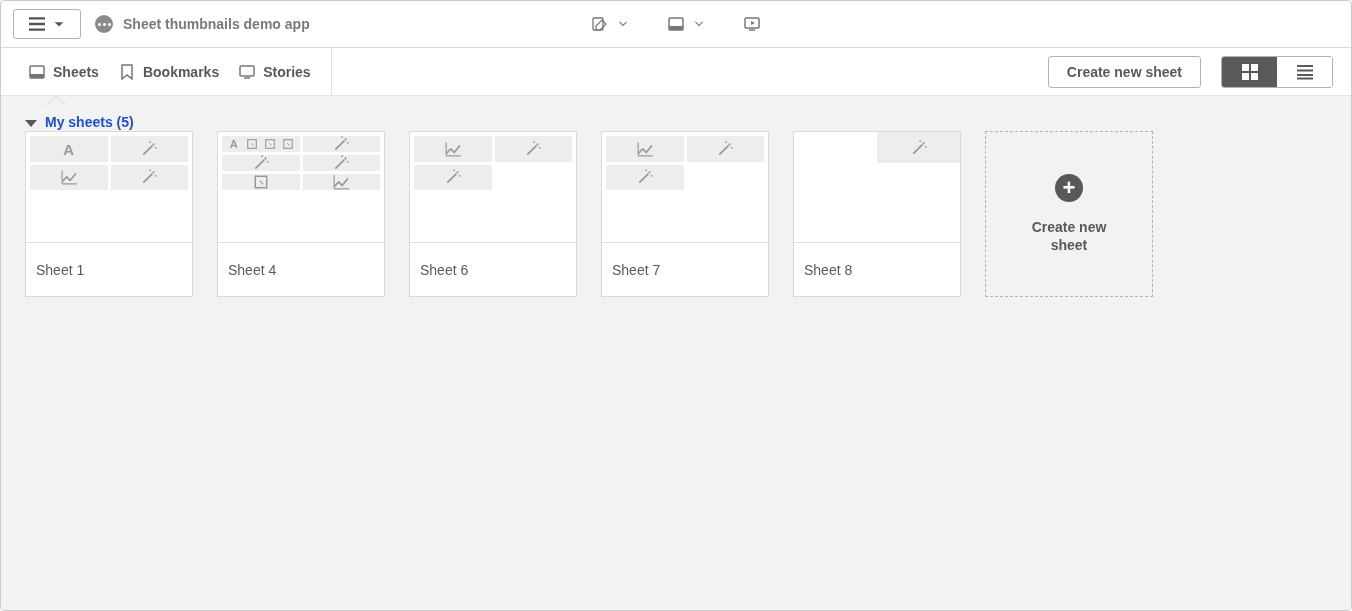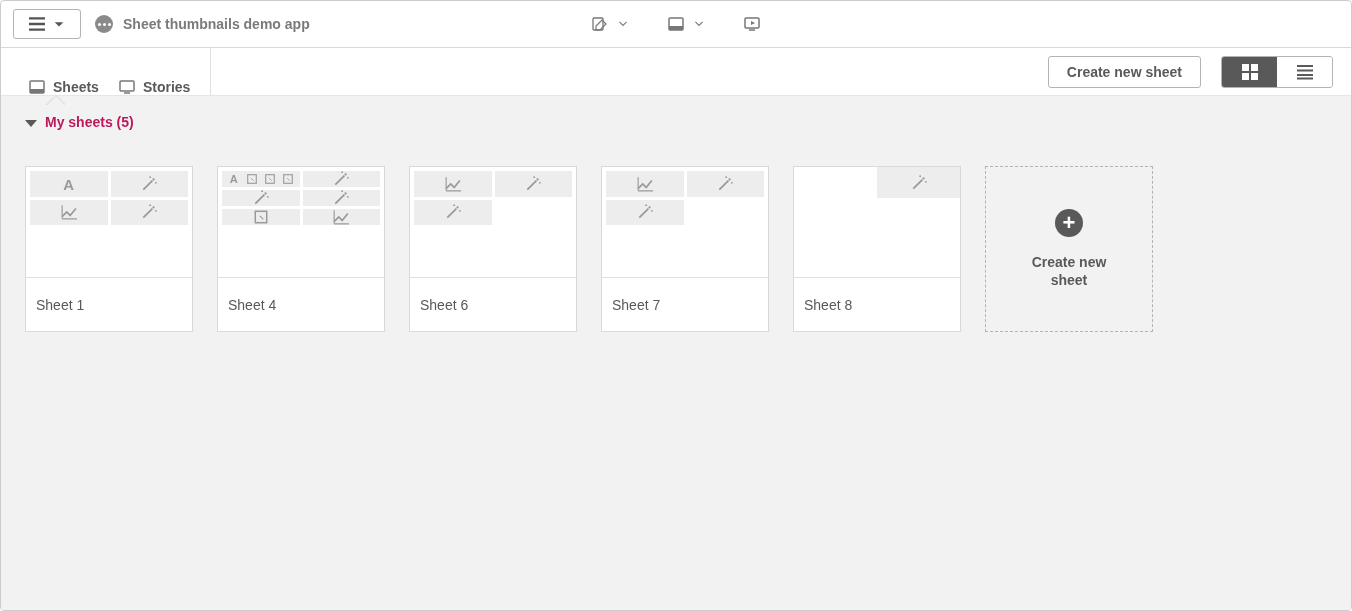--- a/index.html
+++ b/index.html
@@ -88,21 +88,21 @@
     height: 48px;
     border-bottom: 1px solid #e6e6e6;
     display: flex;
     align-items: center;
     padding: 0 18px;
     flex-shrink: 0;
     position: relative;
   }
   .subnav-left {
     display: flex;
-    align-items: flex-end;
+    align-items: center;
     height: 100%;
   }
   .tab {
     display: flex;
     align-items: center;
     gap: 8px;
     padding: 0 10px;
     cursor: pointer;
     color: #595959;
     font-weight: 600;
@@ -176,23 +176,23 @@
     flex: 1;
     background: #f2f2f2;
     padding: 18px 24px;
     overflow: auto;
   }
   .section-header {
     display: flex;
     align-items: center;
     gap: 8px;
     font-weight: 700;
-    color: #be185d;
-    cursor: pointer;
-    margin-bottom: 36px;
+    color: #1d4ed8;
+    cursor: pointer;
+    margin-bottom: 1px;
     text-align: center;
   }
   .triangle-right {
     width: 0; height: 0;
     border-left: 6px solid transparent;
     border-right: 6px solid transparent;
     border-top: 7px solid #595959;
     transform: translateY(1px);
   }
 
@@ -387,20 +387,26 @@
   </div>
 </div>
 
 <div class="subnav">
   <div class="subnav-left">
     <div class="tab">
       <svg class="ico" viewBox="0 0 16 16">
           <use href="#i-sheet"></use>
         </svg>
       <span>Sheets</span>
+    </div>
+    <div class="tab">
+      <svg class="ico" viewBox="0 0 16 16">
+          <use href="#i-bookmark"></use>
+        </svg>
+      <span>Bookmarks</span>
     </div>
     <div class="tab">
       <svg class="ico" viewBox="0 0 16 16">
           <use href="#i-story"></use>
         </svg>
       <span>Stories</span>
     </div>
     <div class="subnav-divider"></div>
   </div>
   <div class="tab-pointer"></div>

